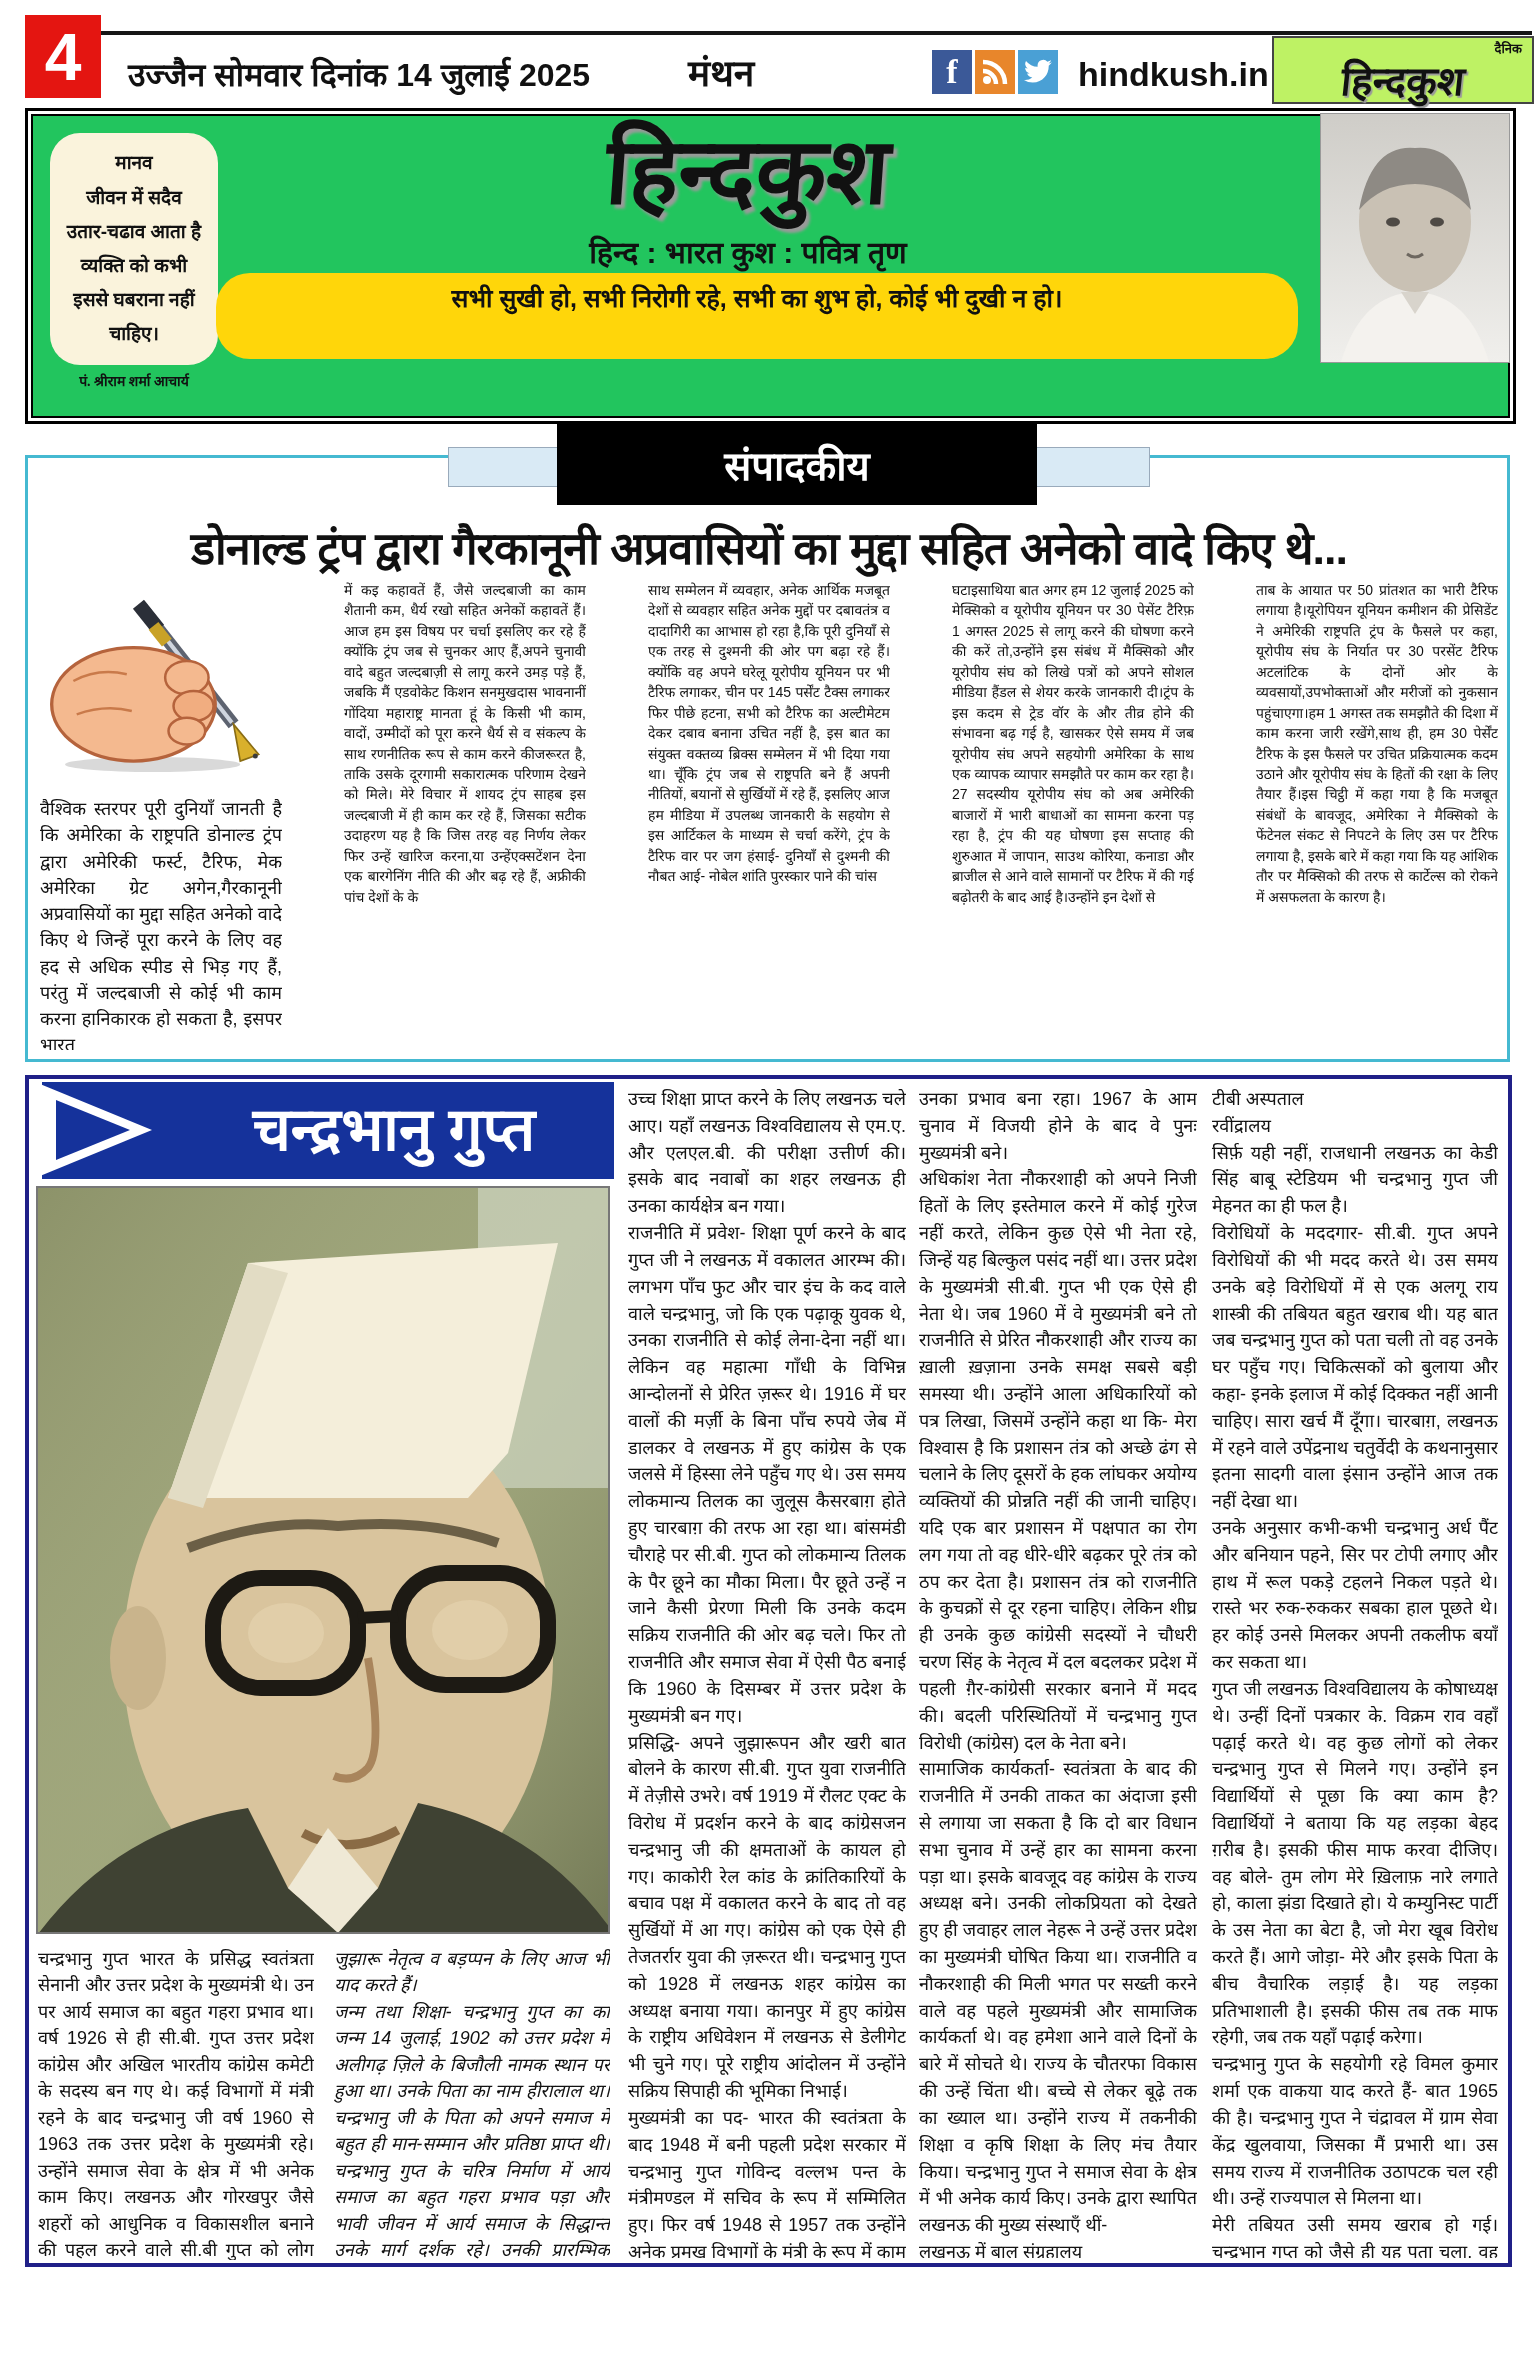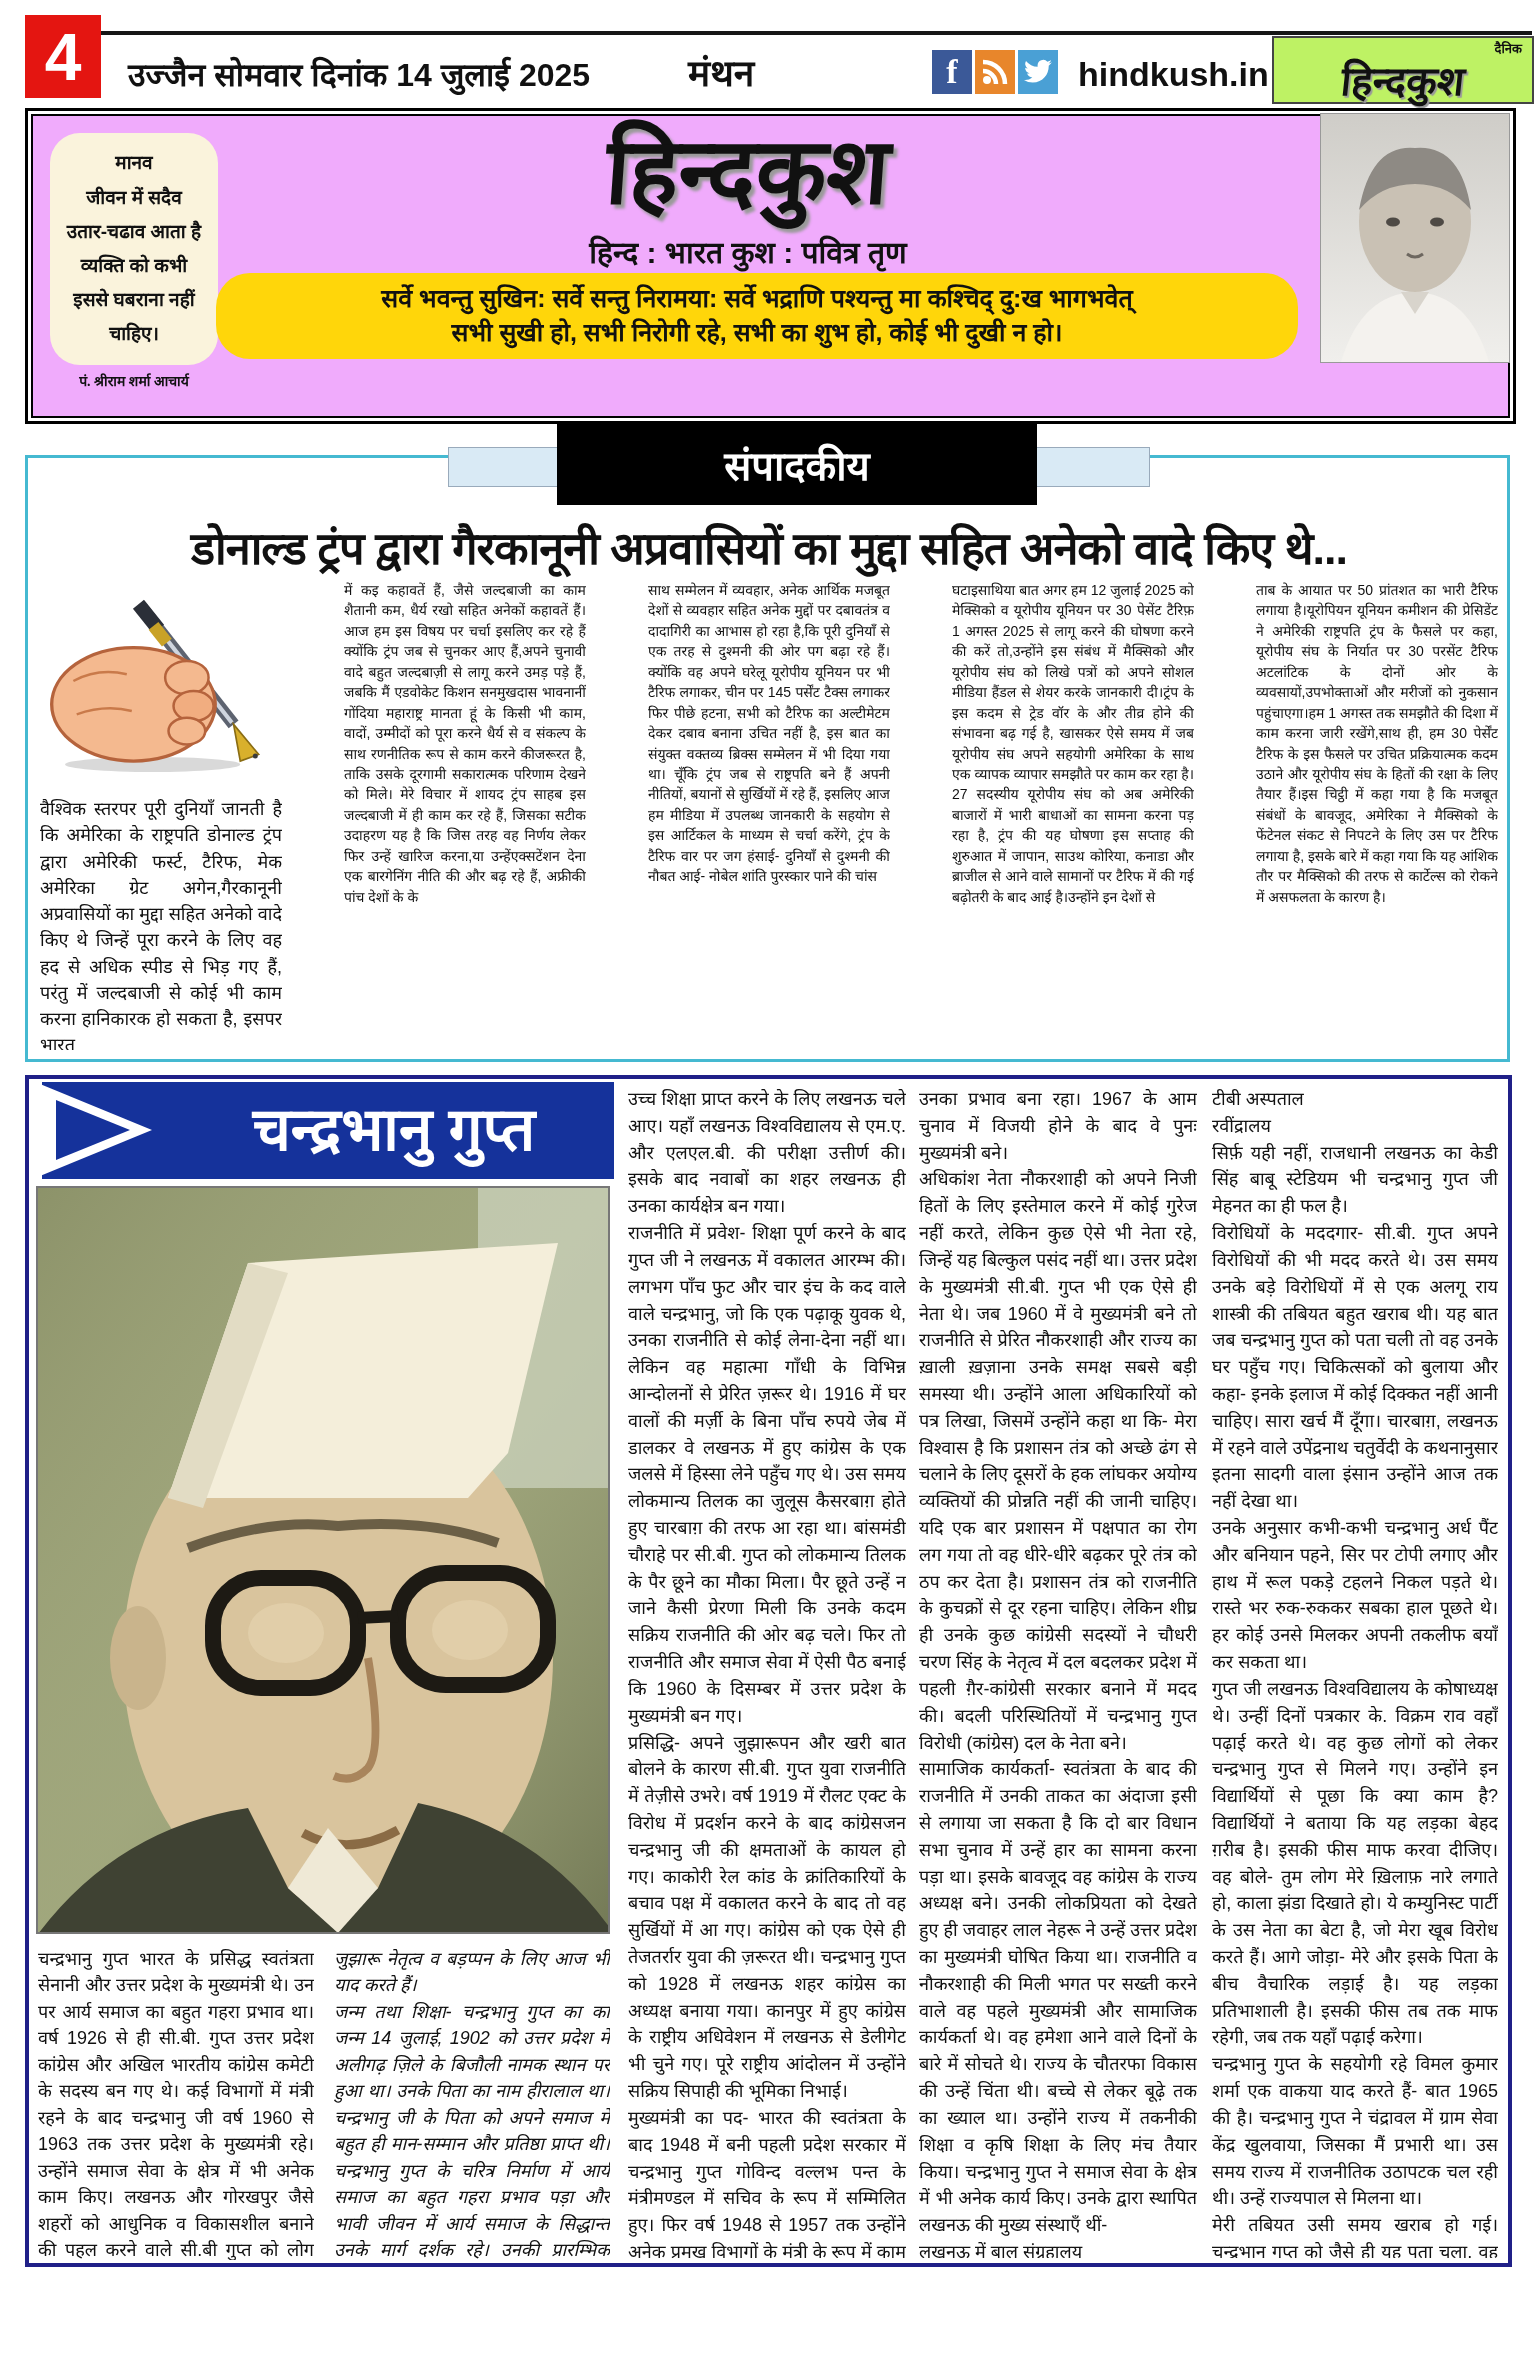--- a/index.html
+++ b/index.html
@@ -17,21 +17,21 @@
   .fb{background:#3b5998;font-family:"Liberation Serif",serif;font-size:34px;font-weight:bold;}
   .rss{background:#e8862b;}
   .tw{background:#4aa0d5;}
   .site{position:absolute;left:1078px;top:55px;font-size:34px;font-weight:bold;}
   .logo-box{position:absolute;left:1272px;top:36px;width:258px;height:64px;border:2px solid #444;background:#bef264;}
   .logo-box .daily{position:absolute;right:10px;top:1px;font-size:13px;font-weight:bold;}
   .logo-box .lg{position:absolute;left:0;right:0;top:14px;text-align:center;font-size:40px;font-weight:900;
                 font-family:"Liberation Serif",serif;transform:skewX(-6deg);text-shadow:2px 2px 1px #999;}
 
   
-  .masthead{position:absolute;left:25px;top:108px;width:1485px;height:310px;background:#f0abfc;
+  .masthead{position:absolute;left:25px;top:108px;width:1485px;height:310px;background:#22c55e;
             border:3px solid #000;box-shadow:inset 0 0 0 3px #fff, inset 0 0 0 5px #000;}
   .quote-box{position:absolute;left:22px;top:22px;width:168px;height:232px;background:#faf3dc;border-radius:30px;
              display:flex;align-items:center;justify-content:center;text-align:center;
              font-size:19px;font-weight:bold;line-height:1.8;white-space:pre-line;}
   .quote-author{position:absolute;left:6px;top:260px;width:200px;text-align:center;font-size:14px;font-weight:bold;
                 font-family:"Liberation Serif",serif;}
   .big-logo{position:absolute;left:340px;top:-6px;width:760px;text-align:center;font-size:92px;font-weight:900;
             font-family:"Liberation Serif",serif;transform:skewX(-4deg);text-shadow:4px 4px 3px #9a9a9a;}
   .logo-meaning{position:absolute;left:340px;top:120px;width:760px;text-align:center;font-size:30px;font-weight:bold;}
   .shloka{position:absolute;left:188px;top:162px;width:1082px;height:86px;background:#ffd60a;border-radius:34px;
@@ -102,21 +102,20 @@
     <div class="quote-box">मानव
 जीवन में सदैव
 उतार-चढाव आता है
 व्यक्ति को कभी
 इससे घबराना नहीं
 चाहिए।</div>
     <div class="quote-author">पं. श्रीराम शर्मा आचार्य</div>
     <div class="big-logo">हिन्दकुश</div>
     <div class="logo-meaning">हिन्द : भारत   कुश : पवित्र तृण</div>
     <div class="shloka">
-      <div class="l1">सर्वे भवन्तु सुखिन: सर्वे सन्तु निरामया: सर्वे भद्राणि पश्यन्तु मा कश्चिद् दु:ख भागभवेत्</div>
       <div class="l2">सभी सुखी हो, सभी निरोगी रहे, सभी का शुभ हो, कोई भी दुखी न हो।</div>
     </div>
     <div class="m-portrait">
       <svg width="188" height="248" viewBox="0 0 188 248">
         <rect width="188" height="248" fill="#e3e1dd"></rect>
         <rect width="188" height="248" fill="url(#g1)"></rect>
         <defs>
           <linearGradient id="g1" x1="0" y1="0" x2="0" y2="1">
             <stop offset="0" stop-color="#cfcdc8"></stop>
               <stop offset="1" stop-color="#f0efec"></stop>

